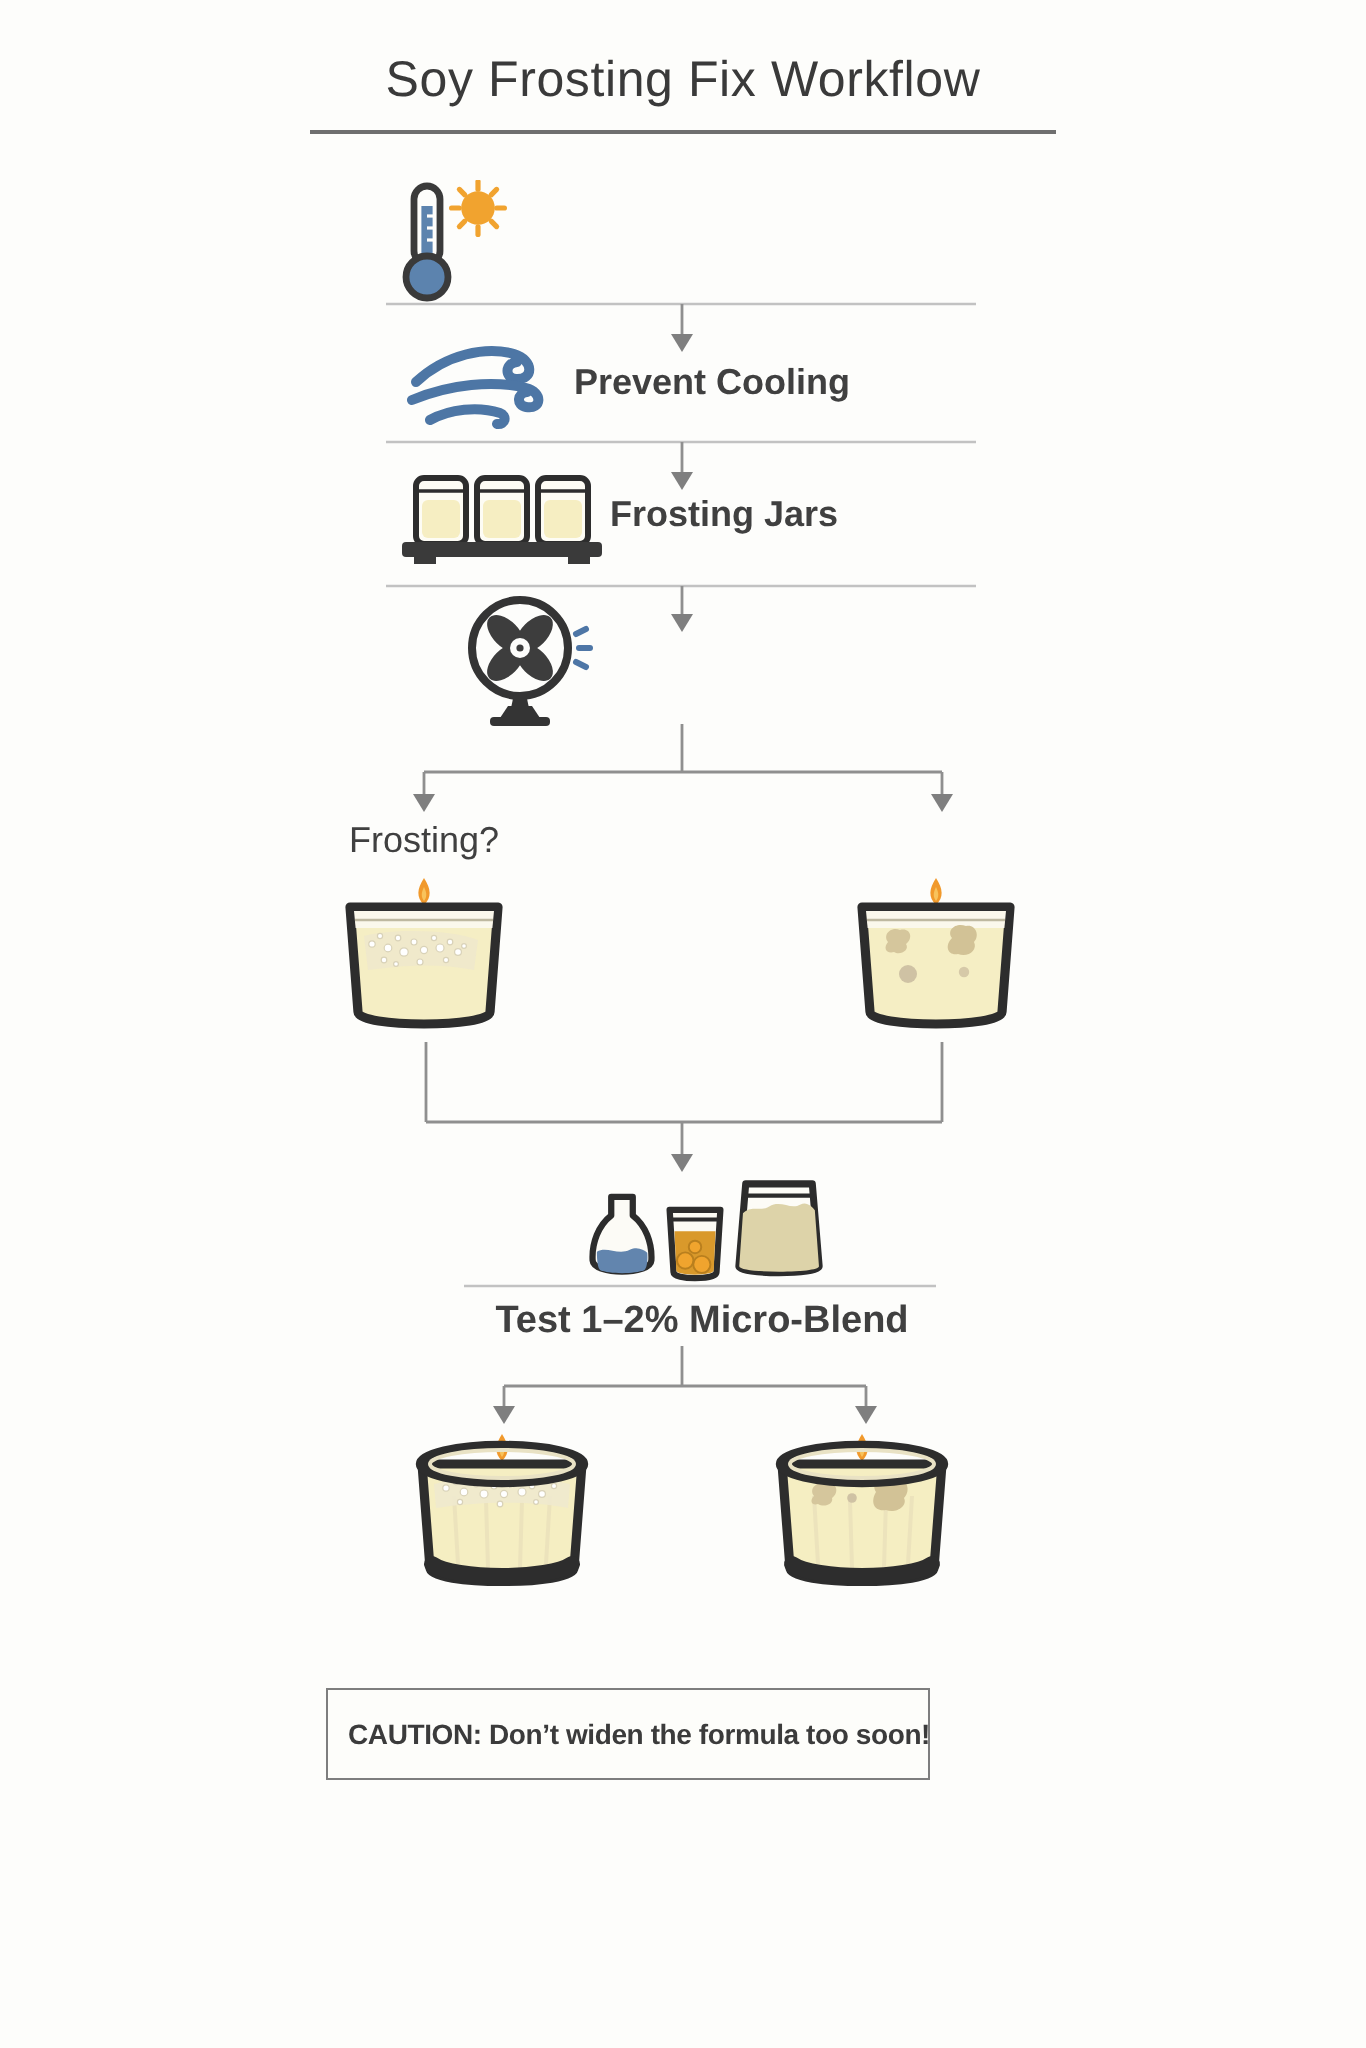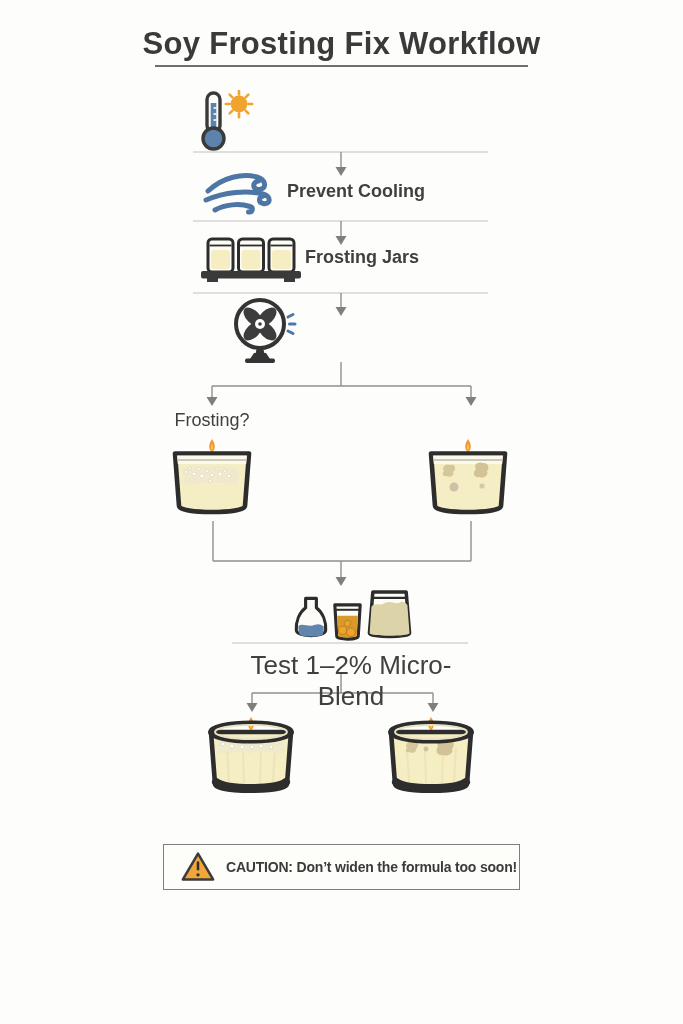--- a/index.html
+++ b/index.html
@@ -4,31 +4,31 @@
 <style>
   html,body{margin:0;padding:0;background:#ffffff;}
   .page{
     position:relative;width:683px;height:1024px;margin:0 auto;
     background:#fdfdfb;overflow:hidden;
     font-family:"Liberation Sans",sans-serif;color:#3d3d3d;
   }
   .abs{position:absolute;}
   .page-title{
     top:26px;left:0;width:100%;text-align:center;
-    font-size:31px;font-weight:bold;letter-spacing:.3px;color:#3a3a3a;
+    font-size:25px;font-weight:normal;letter-spacing:.3px;color:#3a3a3a;
   }
   .title-rule{top:65px;left:155px;width:373px;height:2px;background:#6f6f6f;}
   .step-label{font-size:18px;font-weight:bold;color:#404040;white-space:nowrap;}
   .q-label{font-size:18px;font-weight:normal;color:#404040;text-align:center;width:140px;}
-  .test-label{font-size:26px;font-weight:normal;color:#404040;text-align:center;width:260px;}
+  .test-label{font-size:19px;font-weight:bold;color:#404040;text-align:center;width:260px;}
   .connector-layer{top:0;left:0;width:683px;height:1024px;pointer-events:none;}
   .caution-box{
-    top:844px;left:163px;width:357px;height:46px;
+    top:844px;left:163px;width:302px;height:46px;
     border:1.5px solid #7e7e7e;background:#fdfdfa;box-sizing:border-box;
-    display:flex;align-items:center;padding-left:16px;gap:10px;
+    display:flex;align-items:center;gap:10px;
   }
   .caution-text{font-size:14px;font-weight:bold;color:#3b3b3b;letter-spacing:-.2px;white-space:nowrap;}
   svg{display:block;}
 </style>
 </head>
 <body>
 
 <div class="page">
 
   <svg class="abs connector-layer" width="683" height="1024" viewBox="0 0 683 1024">

